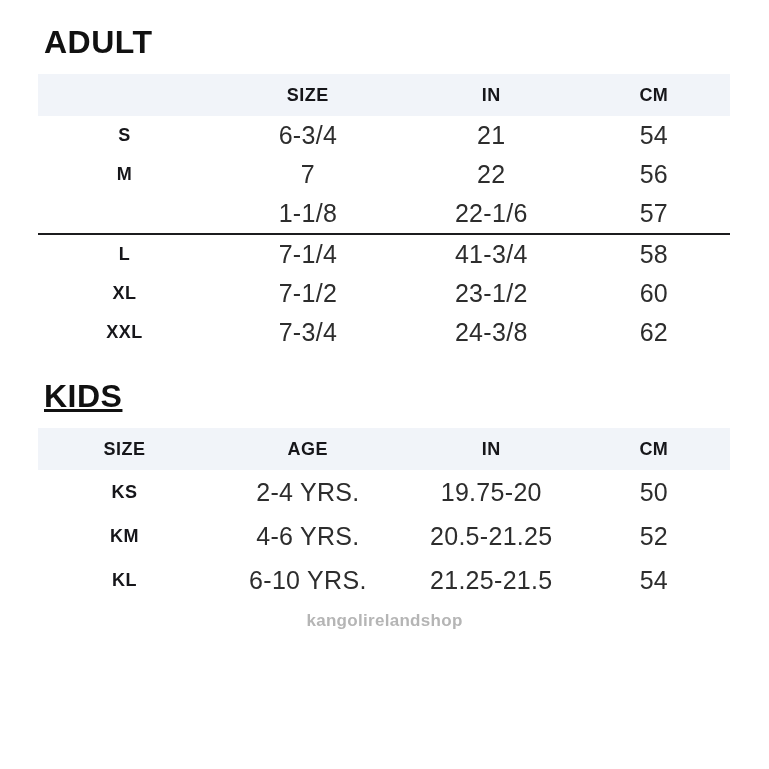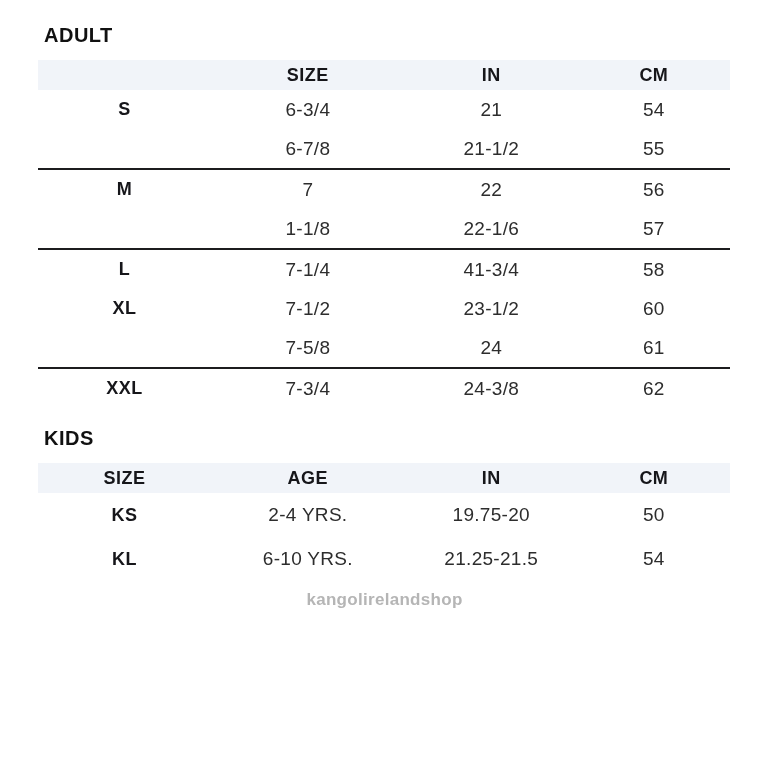--- a/index.html
+++ b/index.html
@@ -13,65 +13,66 @@
     overflow: hidden;
     font-family: "Liberation Sans", sans-serif;
   }
   .page {
     width: 769px;
     height: 769px;
     box-sizing: border-box;
     padding-top: 24px;
   }
   .section-title {
-    font-size: 20px;
+    font-size: 32px;
     font-weight: 800;
     color: #111111;
     letter-spacing: 0.5px;
     margin: 0 0 13px 44px;
   }
   .section-title.kids {
-    margin-top: 19px;
+    margin-top: 26px;
+    text-decoration: underline;
   }
   table.size-table {
     border-collapse: collapse;
     margin-left: 38px;
     width: 692px;
     table-layout: fixed;
   }
   table.size-table col.c1 { width: 25%; }
   table.size-table col.c2 { width: 28%; }
   table.size-table col.c3 { width: 25%; }
   table.size-table col.c4 { width: 22%; }
   table.size-table thead tr {
     background: #f1f4f9;
   }
   table.size-table th {
-    height: 30px;
+    height: 42px;
     font-size: 18px;
     font-weight: 800;
     color: #16161a;
     text-align: center;
     letter-spacing: 0.5px;
     padding: 0;
   }
   table.size-table td {
     text-align: center;
     padding: 0;
   }
   table.adult td { height: 39px; }
   table.kids-table td { height: 44px; }
   td.lbl {
     font-size: 18px;
     font-weight: 800;
     color: #16161a;
     letter-spacing: 0.5px;
   }
   td.val {
-    font-size: 19px;
+    font-size: 25px;
     font-weight: 300;
     color: #2d2d2d;
     letter-spacing: 0.3px;
   }
   tr.group-end td {
     border-bottom: 2px solid #1c1c1e;
   }
   .footer-watermark {
     margin-top: 9px;
     text-align: center;
@@ -103,26 +104,20 @@
         <th>CM</th>
       </tr>
     </thead>
     <tbody>
       <tr>
         <td class="lbl">S</td>
         <td class="val">6-3/4</td>
         <td class="val">21</td>
         <td class="val">54</td>
       </tr>
-      <tr class="group-end">
-        <td class="lbl"></td>
-        <td class="val">6-7/8</td>
-        <td class="val">21-1/2</td>
-        <td class="val">55</td>
-      </tr>
       <tr>
         <td class="lbl">M</td>
         <td class="val">7</td>
         <td class="val">22</td>
         <td class="val">56</td>
       </tr>
       <tr class="group-end">
         <td class="lbl"></td>
         <td class="val">1-1/8</td>
         <td class="val">22-1/6</td>
@@ -132,26 +127,20 @@
         <td class="lbl">L</td>
         <td class="val">7-1/4</td>
         <td class="val">41-3/4</td>
         <td class="val">58</td>
       </tr>
       <tr>
         <td class="lbl">XL</td>
         <td class="val">7-1/2</td>
         <td class="val">23-1/2</td>
         <td class="val">60</td>
-      </tr>
-      <tr class="group-end">
-        <td class="lbl"></td>
-        <td class="val">7-5/8</td>
-        <td class="val">24</td>
-        <td class="val">61</td>
       </tr>
       <tr>
         <td class="lbl">XXL</td>
         <td class="val">7-3/4</td>
         <td class="val">24-3/8</td>
         <td class="val">62</td>
       </tr>
     </tbody>
   </table>
 
@@ -173,20 +162,26 @@
       </tr>
     </thead>
     <tbody>
       <tr>
         <td class="lbl">KS</td>
         <td class="val">2-4 YRS.</td>
         <td class="val">19.75-20</td>
         <td class="val">50</td>
       </tr>
       <tr>
+        <td class="lbl">KM</td>
+        <td class="val">4-6 YRS.</td>
+        <td class="val">20.5-21.25</td>
+        <td class="val">52</td>
+      </tr>
+      <tr>
         <td class="lbl">KL</td>
         <td class="val">6-10 YRS.</td>
         <td class="val">21.25-21.5</td>
         <td class="val">54</td>
       </tr>
     </tbody>
   </table>
 
   <div class="footer-watermark">kangolirelandshop</div>
 

